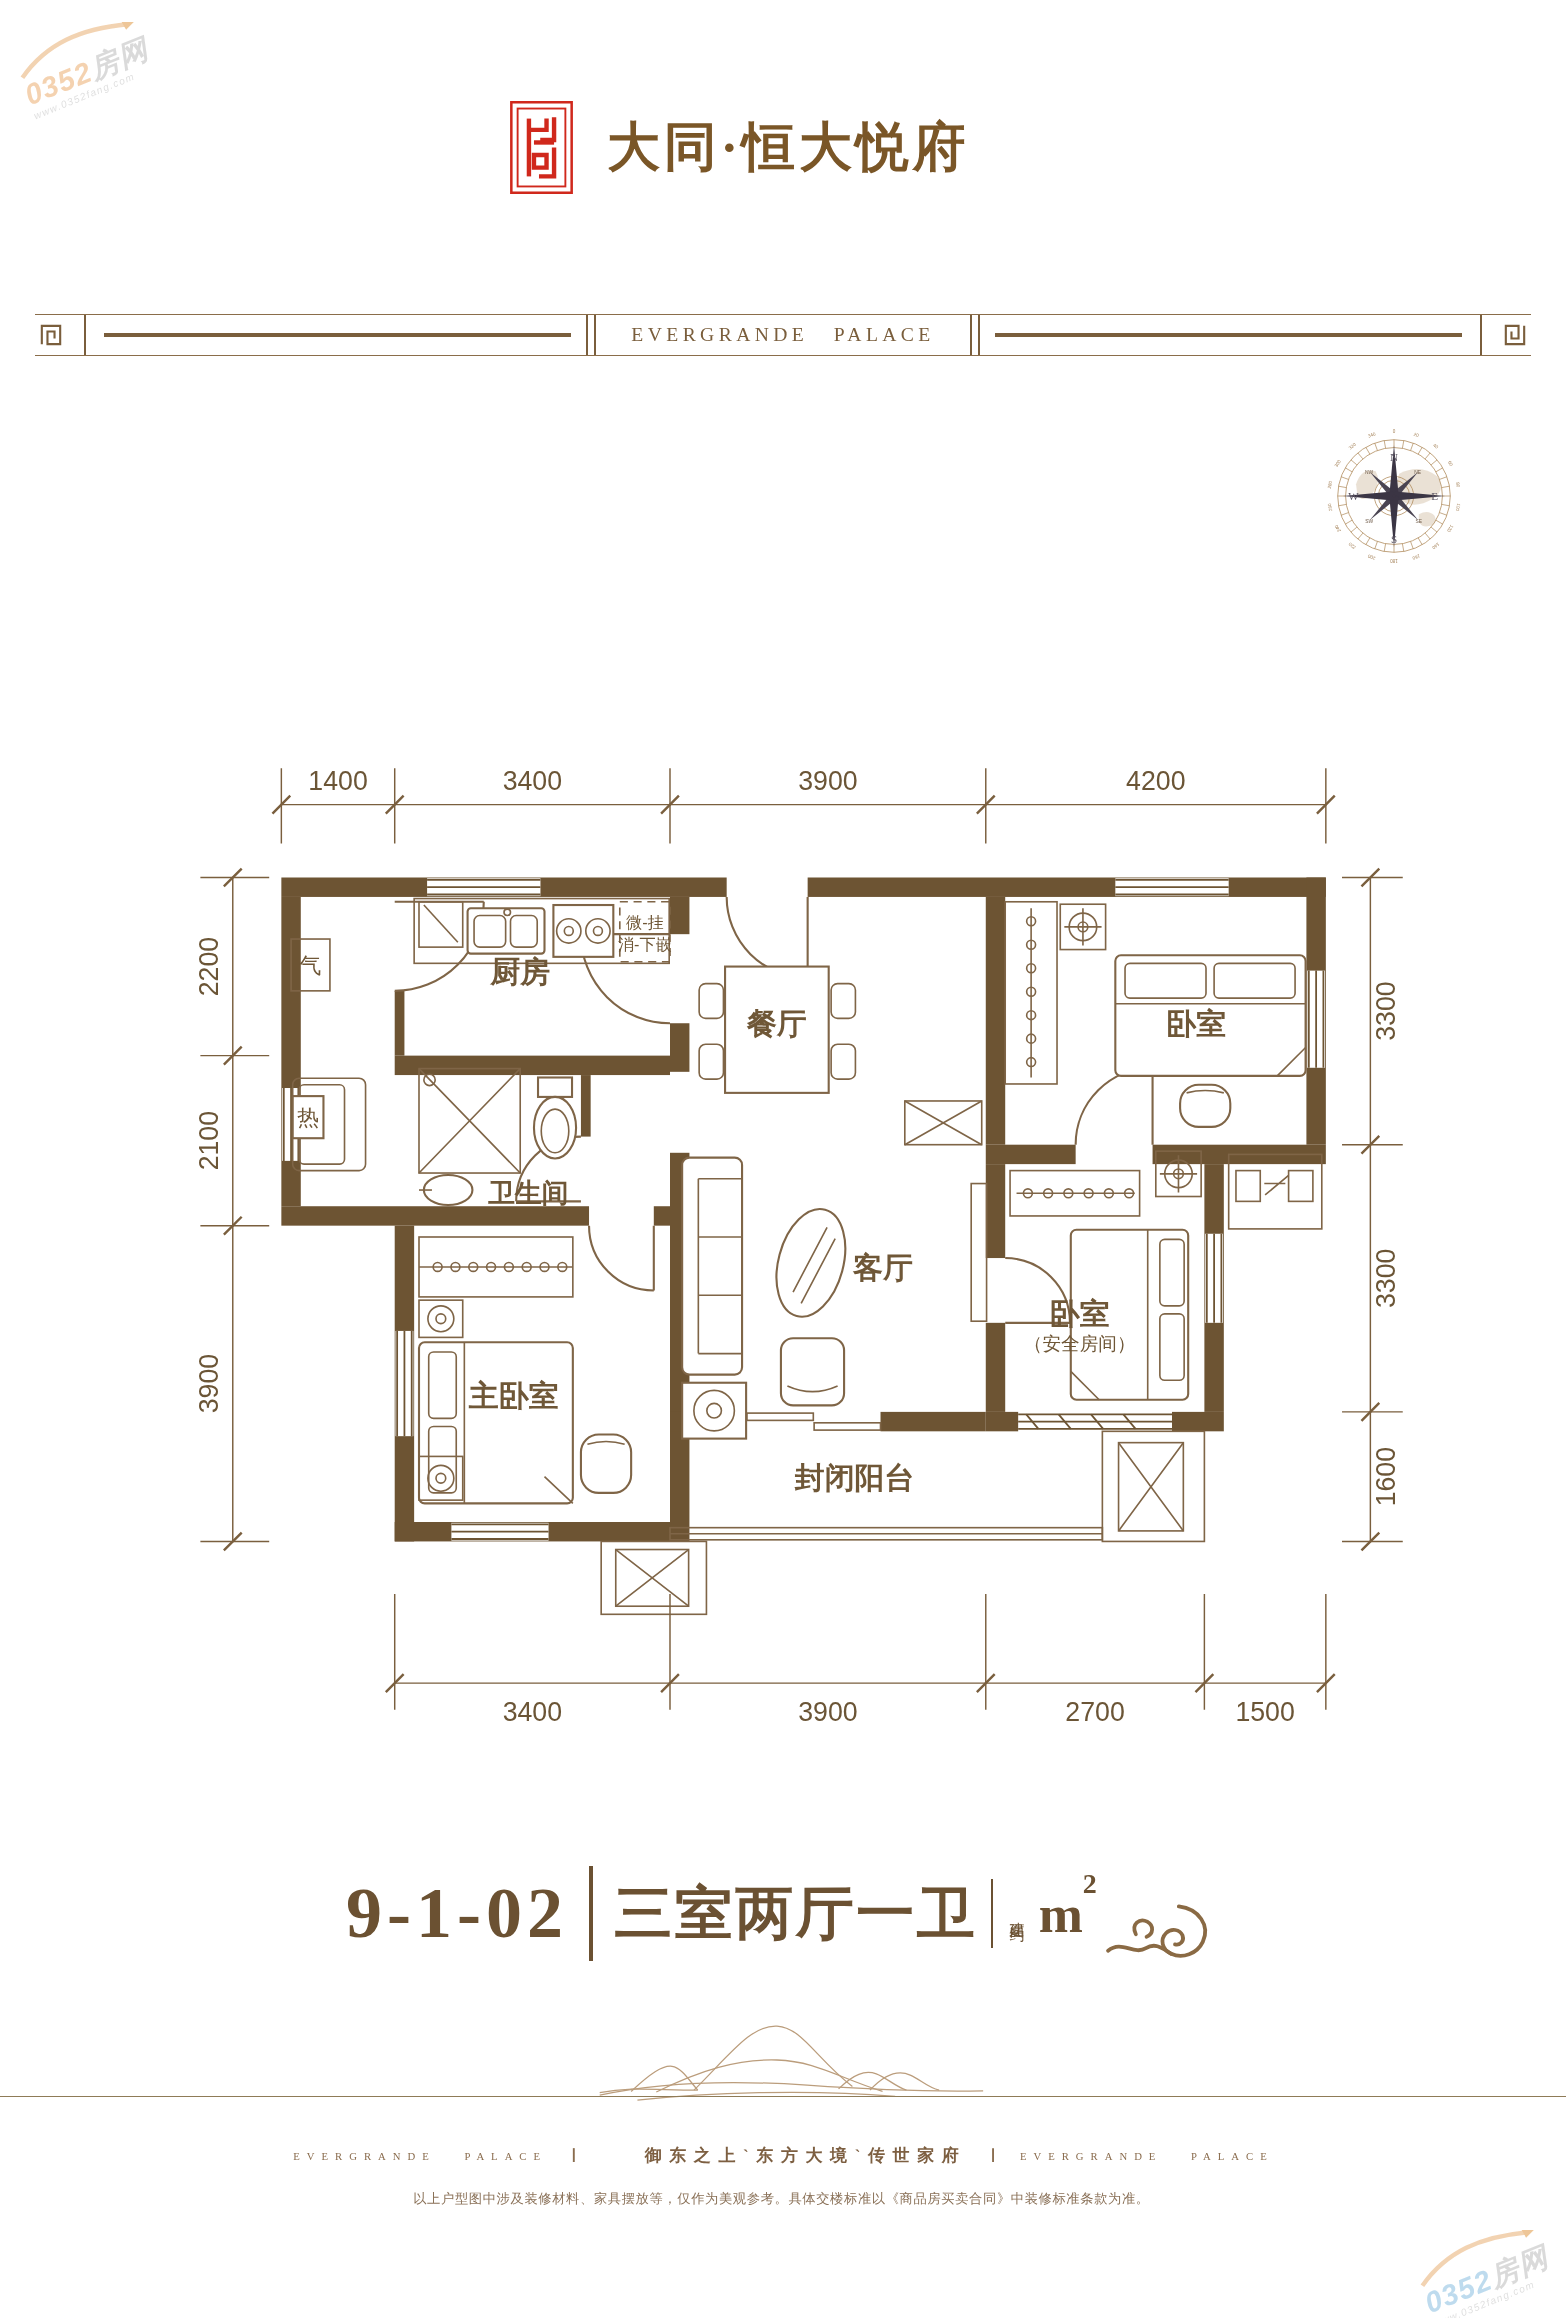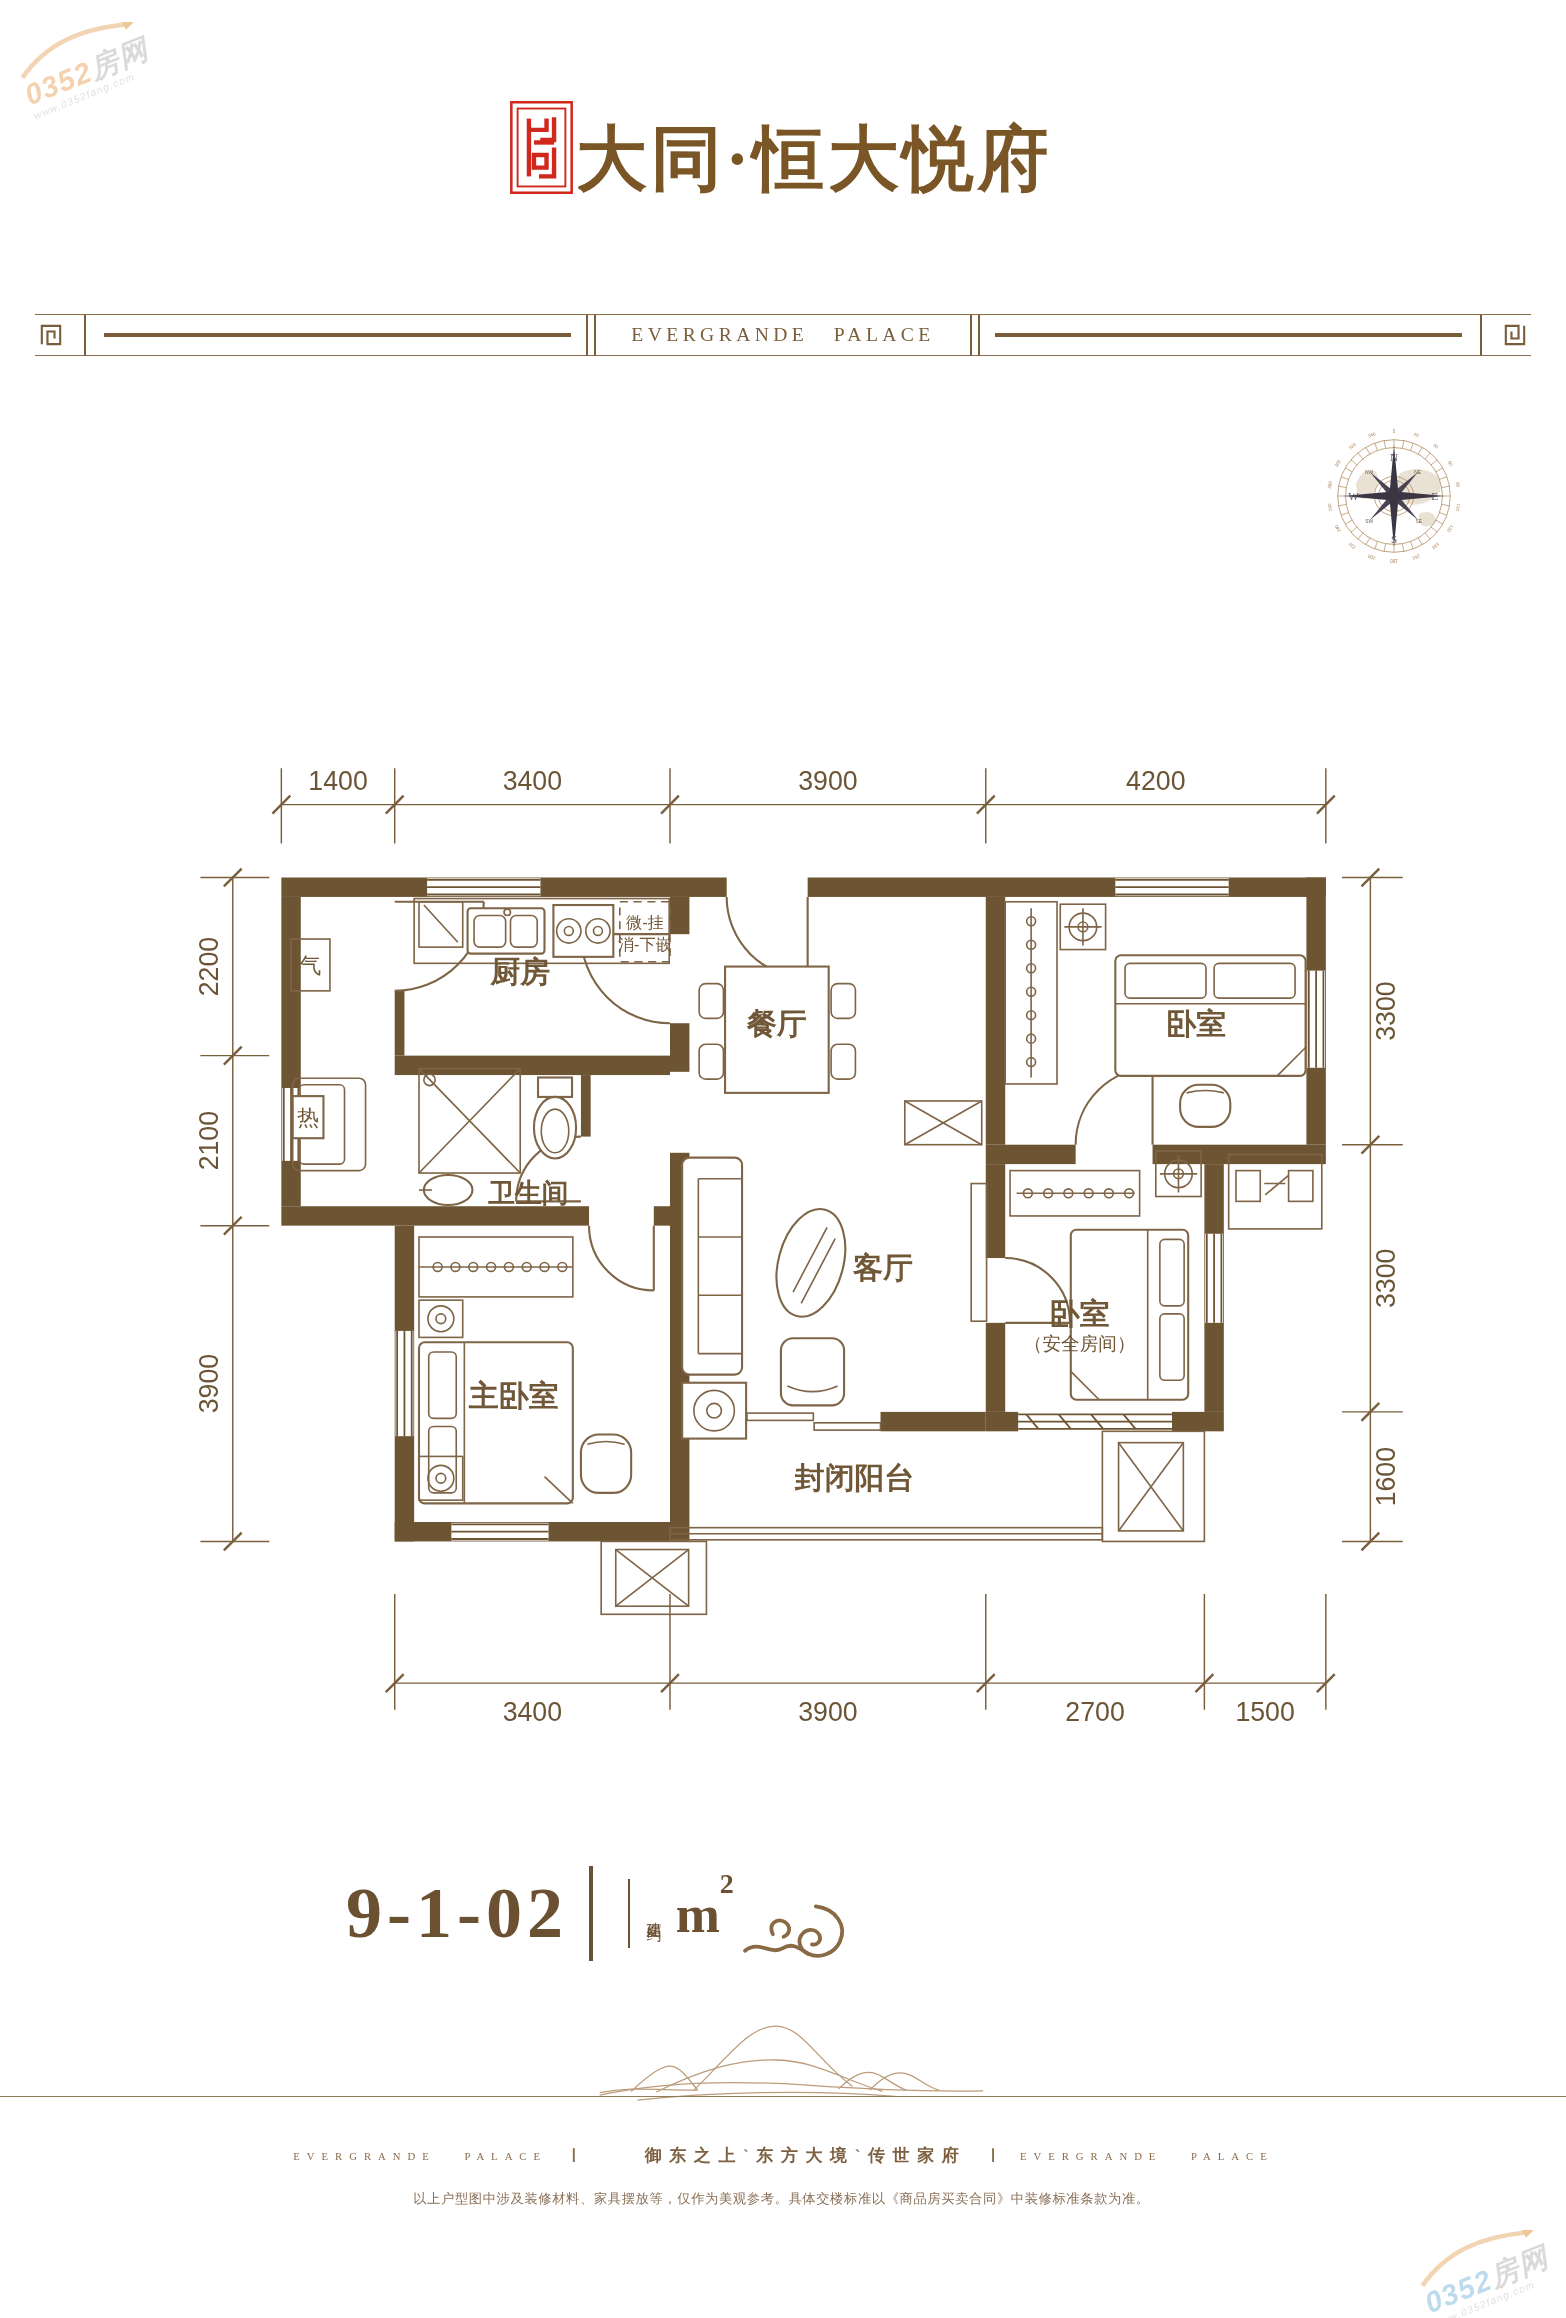--- a/index.html
+++ b/index.html
@@ -11,22 +11,22 @@
   .wm{position:absolute;transform:rotate(-22deg);opacity:.8;}
   .wm .wm-row{font-family:"Liberation Sans",sans-serif;font-weight:bold;font-style:italic;
               font-size:29px;letter-spacing:1.3px;line-height:1;}
   .wm .wm-url{font-size:10px;color:#d8d8d8;letter-spacing:1.3px;margin-top:1.3px;font-style:italic;}
   .wm-cn{color:#d2d2d2;}
   #wm-top .wm-num{color:#f2c79d;}
   #wm-bottom .wm-num{color:#aed3ea;}
 
   
   #seal{left:510px;top:101px;width:63px;height:93px;}
-  #logo-title{left:576px;top:112px;width:505px;font-family:"Liberation Serif",serif;
-      font-weight:bold;font-size:71px;color:#7a5627;letter-spacing:3.8px;white-space:nowrap;}
+  #logo-title{left:607px;top:112px;width:505px;font-family:"Liberation Serif",serif;
+      font-weight:bold;font-size:53px;color:#7a5627;letter-spacing:3.8px;white-space:nowrap;}
 
   
   #band{left:35px;top:314px;width:1496px;height:40px;border-top:1.3px solid #8a6d4a;
         border-bottom:1.3px solid #8a6d4a;}
   .band-thick{position:absolute;top:17.7px;height:4.4px;background:#7a5e3c;}
   .band-bar{position:absolute;top:0;bottom:0;width:1.9px;background:#7a5e3c;}
   .band-fret{position:absolute;top:8.2px;width:24px;height:24px;}
   #band-text{position:absolute;left:50%;top:0;transform:translateX(-50%);height:40px;
       display:flex;align-items:center;font-family:"Liberation Serif",serif;font-size:19.6px;
       color:#7a5e3c;letter-spacing:4.4px;word-spacing:16.4px;white-space:nowrap;background:#fff;padding:0 24px;}
@@ -481,20 +481,21 @@
     <text class="dt" x="3100" y="10420">3400</text>
     <text class="dt" x="6750" y="10420">3900</text>
     <text class="dt" x="10050" y="10420">2700</text>
     <text class="dt" x="12150" y="10420">1500</text>
   </g>
 </svg>
 
 <div id="unit-block" class="abs">
   <div id="unit-number">9-1-02</div>
   <div class="unit-div"></div>
+  <div id="unit-layout">三室两厅一卫</div>
   <div class="unit-div-thin"></div>
   <div id="unit-area-prefix">建面约</div>
   <div id="unit-area-unit">m</div>
   <div id="unit-area-sup">2</div>
   <svg id="cloud" width="120" height="76" viewBox="0 0 190 120">
     <g fill="none" stroke="#8a6a44" stroke-width="6" stroke-linecap="round">
       <path d="M120,18 C152,22 170,48 158,74 C149,93 126,101 108,93 C93,86 90,70 100,60 C108,52 122,54 126,64 C129,73 122,80 114,78"></path>
       <path d="M8,88 C30,70 48,96 68,84 C84,74 96,86 108,93"></path>
       <path d="M52,62 C44,46 58,36 70,42 C81,48 80,62 69,66"></path>
     </g>

